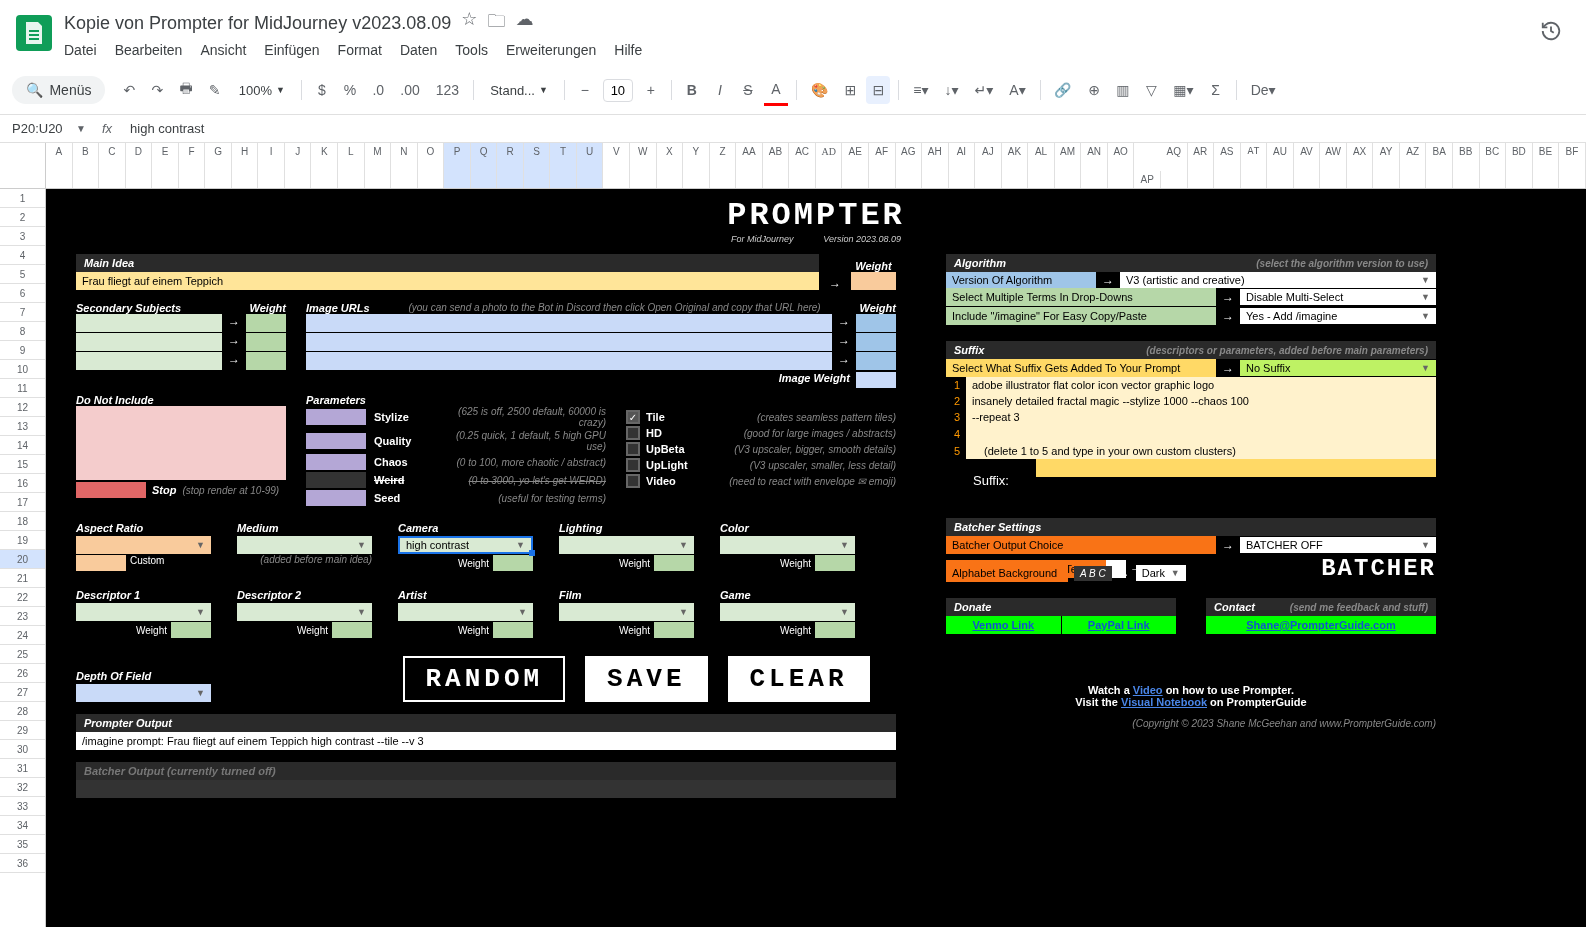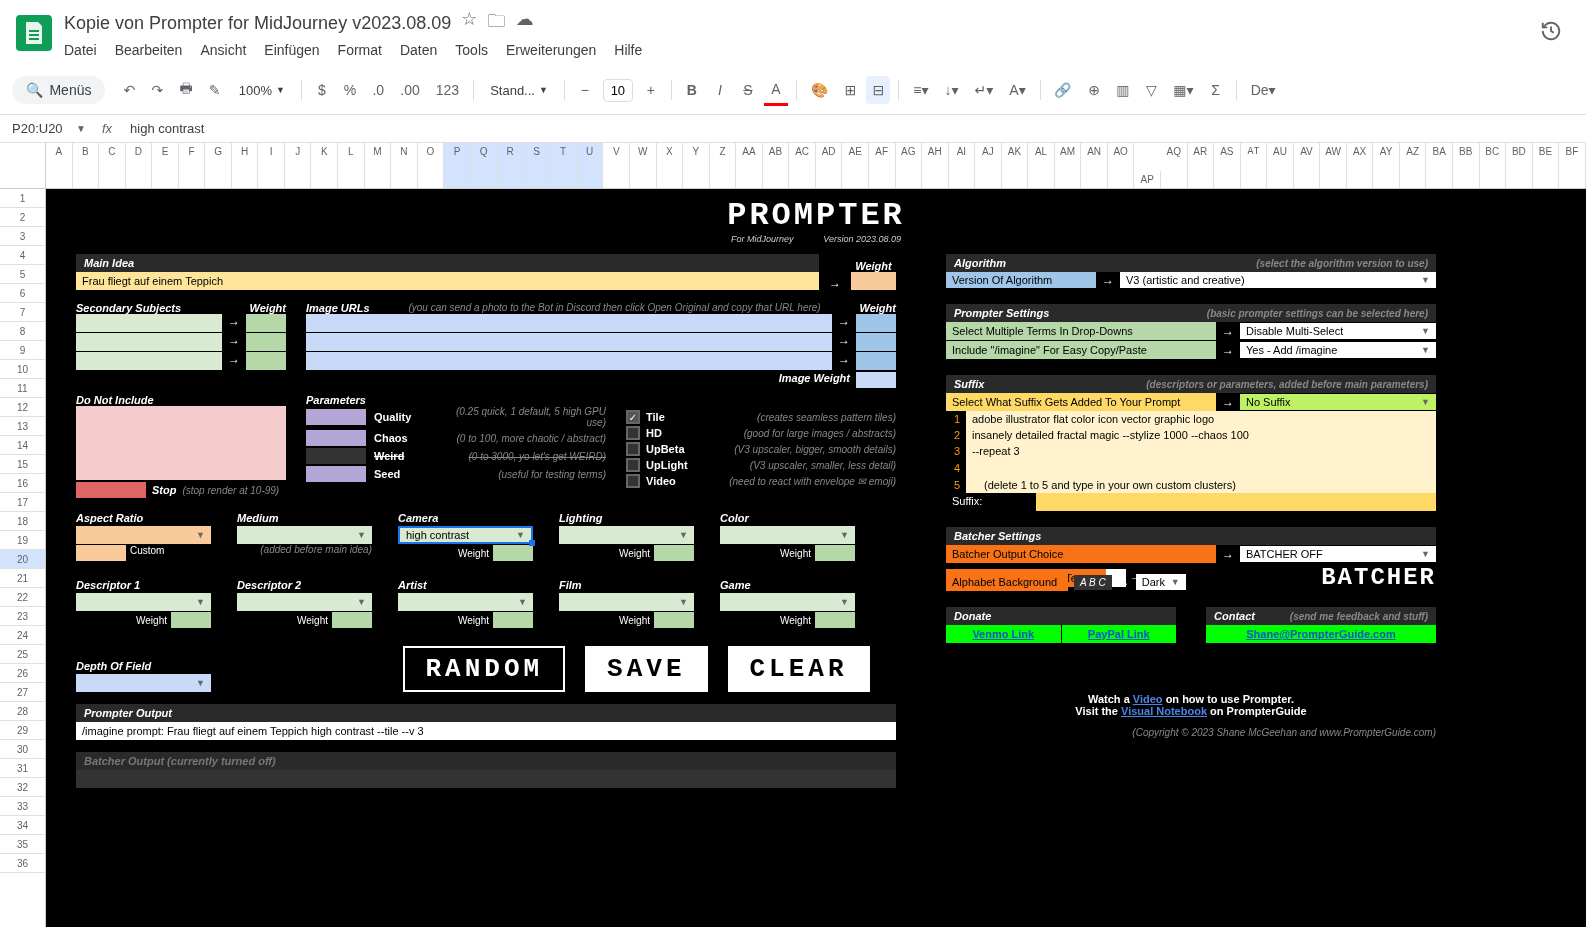--- a/index.html
+++ b/index.html
@@ -248,21 +248,21 @@
       <div class="col-h sel" style="flex: 1 1 0%;">T</div>
       <div class="col-h sel" style="flex: 1 1 0%;">U</div>
       <div class="col-h" style="flex: 1 1 0%;">V</div>
       <div class="col-h" style="flex: 1 1 0%;">W</div>
       <div class="col-h" style="flex: 1 1 0%;">X</div>
       <div class="col-h" style="flex: 1 1 0%;">Y</div>
       <div class="col-h" style="flex: 1 1 0%;">Z</div>
       <div class="col-h" style="flex: 1 1 0%;">AA</div>
       <div class="col-h" style="flex: 1 1 0%;">AB</div>
       <div class="col-h" style="flex: 1 1 0%;">AC</div>
-      <div class="col-h" style="flex: 1 1 0%;">AD</div>
+      <div class="col-h" style="flex: 1 1 0%; font-family: Liberation Serif, serif;">AD</div>
       <div class="col-h" style="flex: 1 1 0%;">AE</div>
       <div class="col-h" style="flex: 1 1 0%;">AF</div>
       <div class="col-h" style="flex: 1 1 0%;">AG</div>
       <div class="col-h" style="flex: 1 1 0%;">AH</div>
       <div class="col-h" style="flex: 1 1 0%;">AI</div>
       <div class="col-h" style="flex: 1 1 0%;">AJ</div>
       <div class="col-h" style="flex: 1 1 0%;">AK</div>
       <div class="col-h" style="flex: 1 1 0%;">AL</div>
       <div class="col-h" style="flex: 1 1 0%;">AM</div>
       <div class="col-h" style="flex: 1 1 0%;">AN</div>
@@ -411,20 +411,25 @@
             <div style="display:flex;gap:6px;align-items:center;margin-top:2px">
               <div class="red-box" style="width:70px;height:16px"></div>
               <span class="fld-label">Stop</span>
               <span class="fld-hint">(stop render at 10-99)</span>
             </div>
           </div>
           <div style="width:300px">
             <div class="fld-label">Parameters</div>
             <div class="param-row">
                 <div class="param-box purple-box"></div>
+                <div class="param-label">Stylize</div>
+                <div class="param-hint">(625 is off, 2500 default, 60000 is crazy)</div>
+              </div>
+            <div class="param-row">
+                <div class="param-box purple-box"></div>
                 <div class="param-label">Quality</div>
                 <div class="param-hint">(0.25 quick, 1 default, 5 high GPU use)</div>
               </div>
             <div class="param-row">
                 <div class="param-box purple-box"></div>
                 <div class="param-label">Chaos</div>
                 <div class="param-hint">(0 to 100, more chaotic / abstract)</div>
               </div>
             <div class="param-row">
                 <div class="param-box" style="background:#333"></div>
@@ -619,24 +624,20 @@
           <div class="dropdown lblue-box" style="flex:0 0 150px">
               <span>Version Of Algorithm</span>
             </div>
           <span class="arrow">→</span>
           <div class="dropdown" style="flex:1;background:#fff">
               <span>V3 (artistic and creative)</span>
               <span class="dd-arrow">▼</span>
             </div>
         </div>
 
-        <div class="section-header" style="margin-top:16px">
-            <span>Prompter Settings</span>
-            <span class="fld-hint">(basic prompter settings can be selected here)</span>
-          </div>
         <div style="display:flex;gap:6px;align-items:center;margin-bottom:1px">
           <div class="green-box" style="flex:0 0 270px;padding:3px 6px;font-size:11px">Select Multiple Terms In Drop-Downs</div>
           <span class="arrow">→</span>
           <div class="dropdown" style="flex:1;background:#fff">
               <span>Disable Multi-Select</span>
               <span class="dd-arrow">▼</span>
             </div>
         </div>
         <div style="display:flex;gap:6px;align-items:center">
           <div class="green-box" style="flex:0 0 270px;padding:3px 6px;font-size:11px">Include "/imagine" For Easy Copy/Paste</div>
@@ -673,21 +674,21 @@
           </div>
         <div class="suffix-row">
             <div class="suffix-num">4</div>
             <div class="suffix-text" style="min-height:18px"></div>
           </div>
         <div class="suffix-row">
             <div class="suffix-num">5</div>
             <div class="suffix-text" style="padding-left:18px">(delete 1 to 5 and type in your own custom clusters)</div>
           </div>
         <div style="display:flex">
-            <div style="width:90px;text-align:left;color:#fff;font-size:11px;padding:2px 6px">Suffix:</div>
+            <div style="width:90px;text-align:center;color:#fff;font-size:13px;padding:14px 6px">Suffix:</div>
             <div style="flex:1;background:#ffd966;height:18px"></div>
           </div>
 
         <div class="section-header" style="margin-top:16px">
             <span>Batcher Settings</span>
           </div>
         <div style="display:flex;gap:6px;align-items:center">
           <div class="tan-box" style="flex:0 0 270px;padding:3px 6px;font-size:11px">Batcher Output Choice</div>
           <span class="arrow">→</span>
           <div class="dropdown" style="flex:1;background:#fff">

